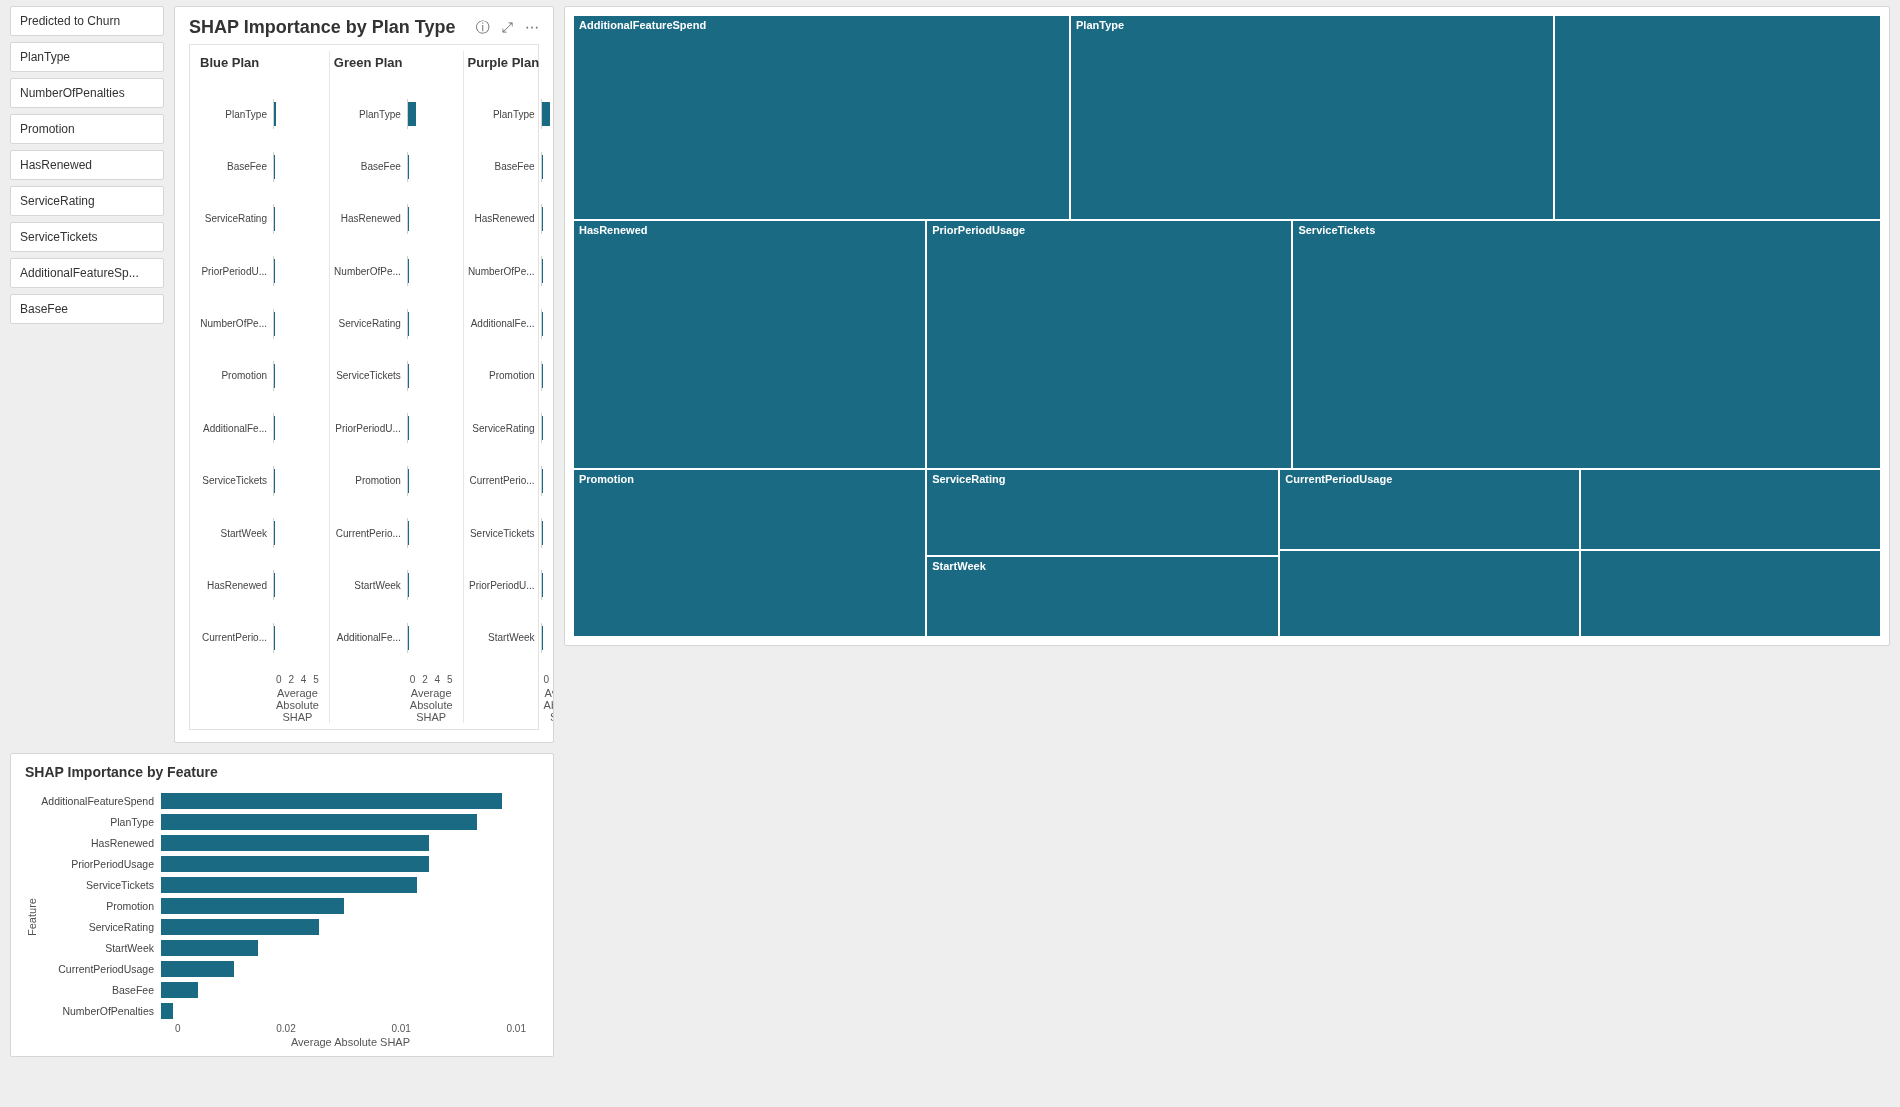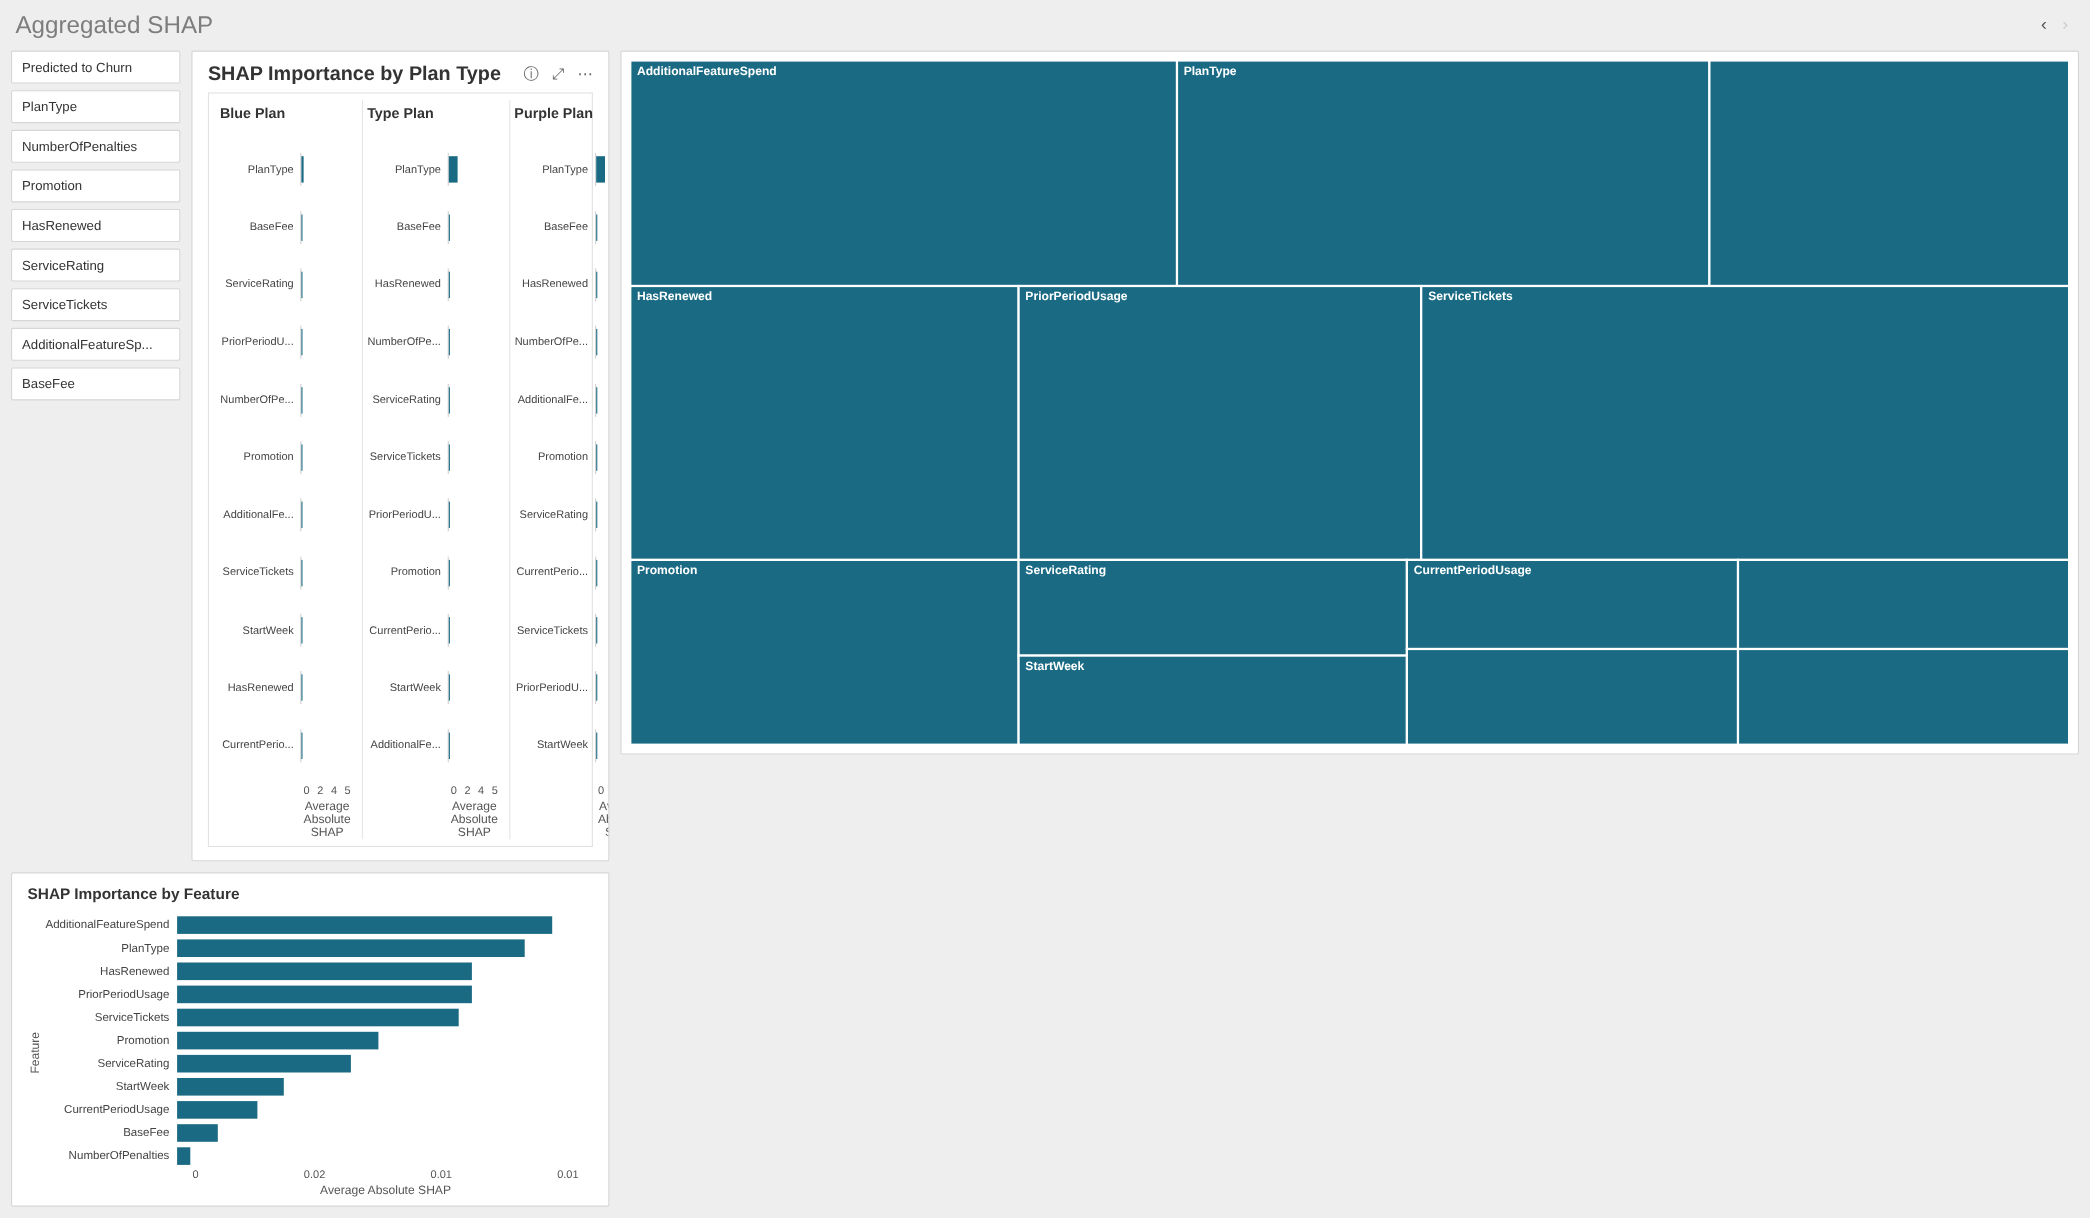--- a/index.html
+++ b/index.html
@@ -112,27 +112,20 @@
   }
   .plan-bar { position:absolute; left:1px; top:3px; bottom:3px; background:#1a6a84;}
   .plan-axis { display:flex; justify-content:space-between; font-size:10px; color:#555; margin:4px 0 0 78px;}
   .plan-xlabel { text-align:center; font-size:11px; color:#555; margin:2px 0 0 78px;}
 </style>
 </head>
 <body>
 
 <div class="page">
 
-  <div class="header-row">
-    <div class="page-title">Aggregated SHAP</div>
-    <div class="nav-arrows">
-      <span>‹</span>
-      <span class="disabled">›</span>
-    </div>
-  </div>
 
   <div class="grid">
 
     <div class="filters-wrap">
       <div class="filters" id="filters">
           <div class="panel">Predicted to Churn</div>
           <div class="panel">PlanType</div>
           <div class="panel">NumberOfPenalties</div>
           <div class="panel">Promotion</div>
           <div class="panel">HasRenewed</div>
@@ -243,21 +236,21 @@
             </div>
             <div class="plan-axis">
               <span>0</span>
               <span>2</span>
               <span>4</span>
               <span>5</span>
             </div>
             <div class="plan-xlabel">Average Absolute SHAP</div>
           </div>
           <div class="plan-col">
-            <div class="plan-head">Type Plan</div>
+            <div class="plan-head">Green Plan</div>
             <div class="plan-rows">
               <div class="plan-row">
                 <div class="plan-label">PlanType</div>
                 <div class="plan-track">
                   <div class="plan-bar" style="width: 19%;"></div>
                 </div>
               </div>
               <div class="plan-row">
                 <div class="plan-label">BaseFee</div>
                 <div class="plan-track">

